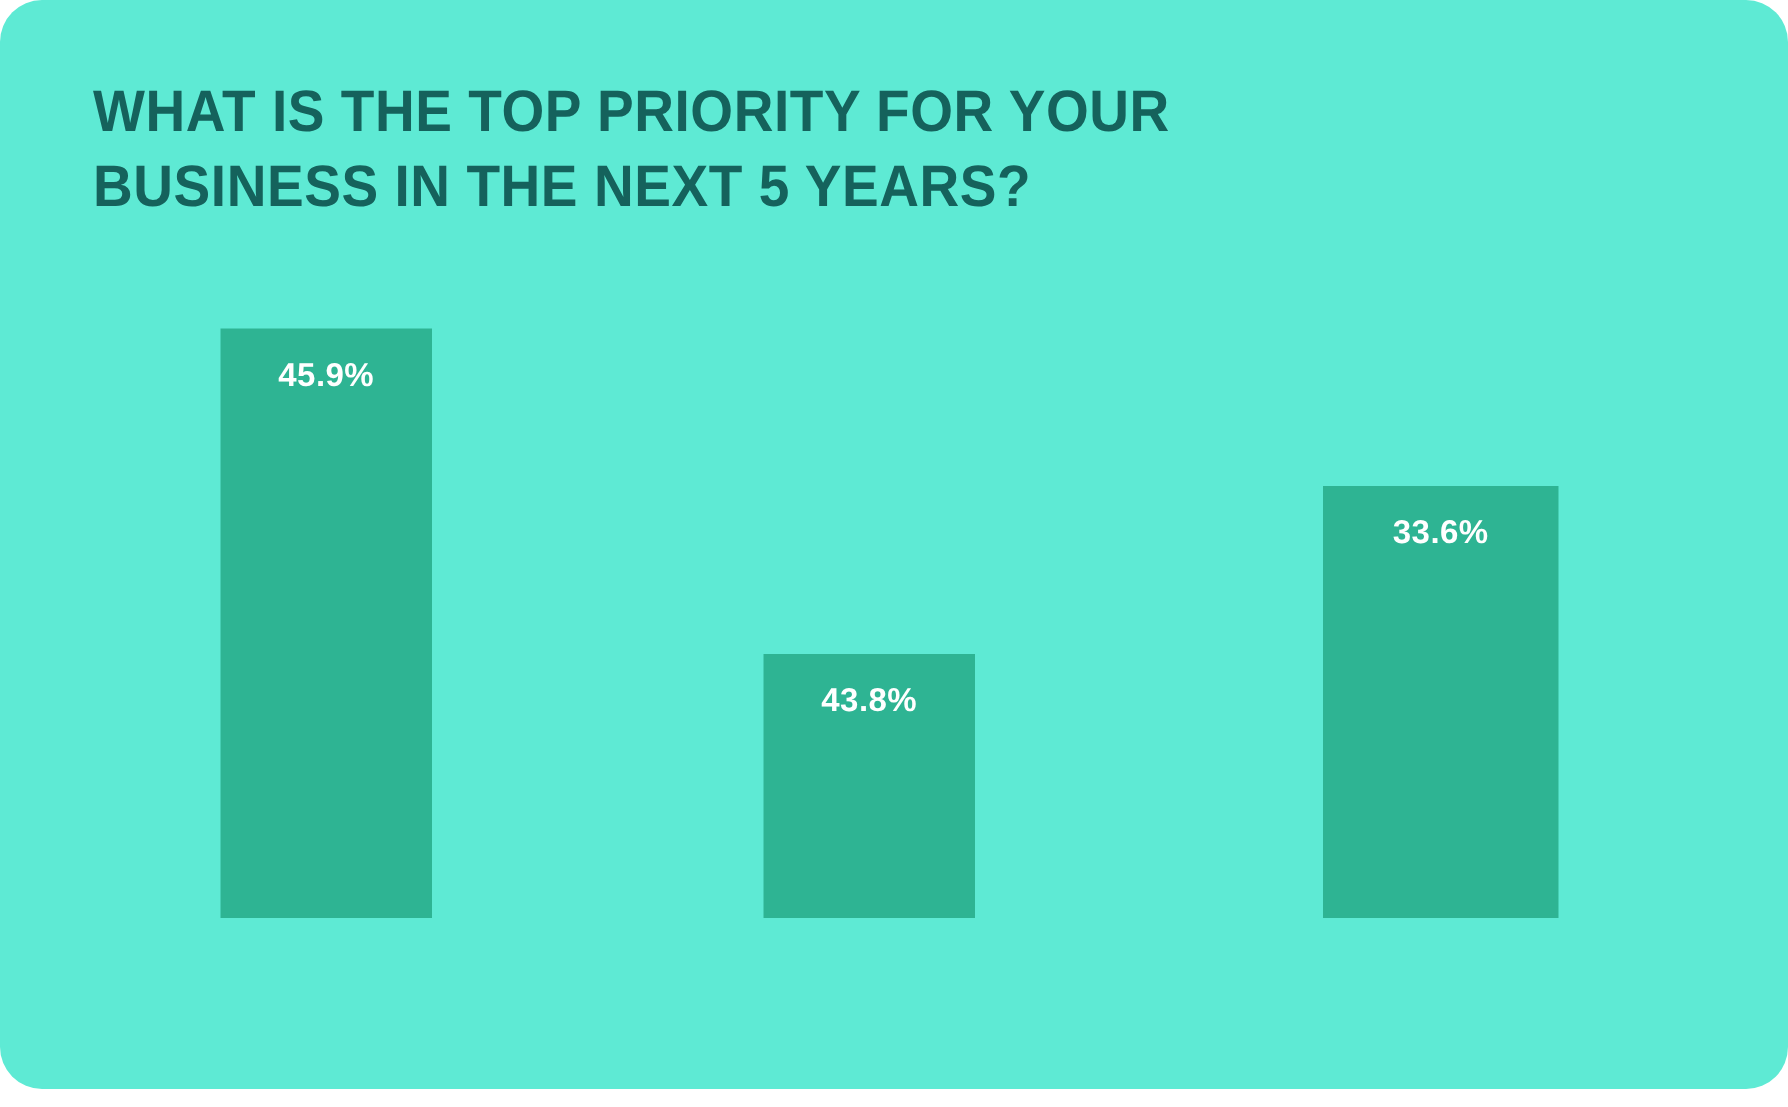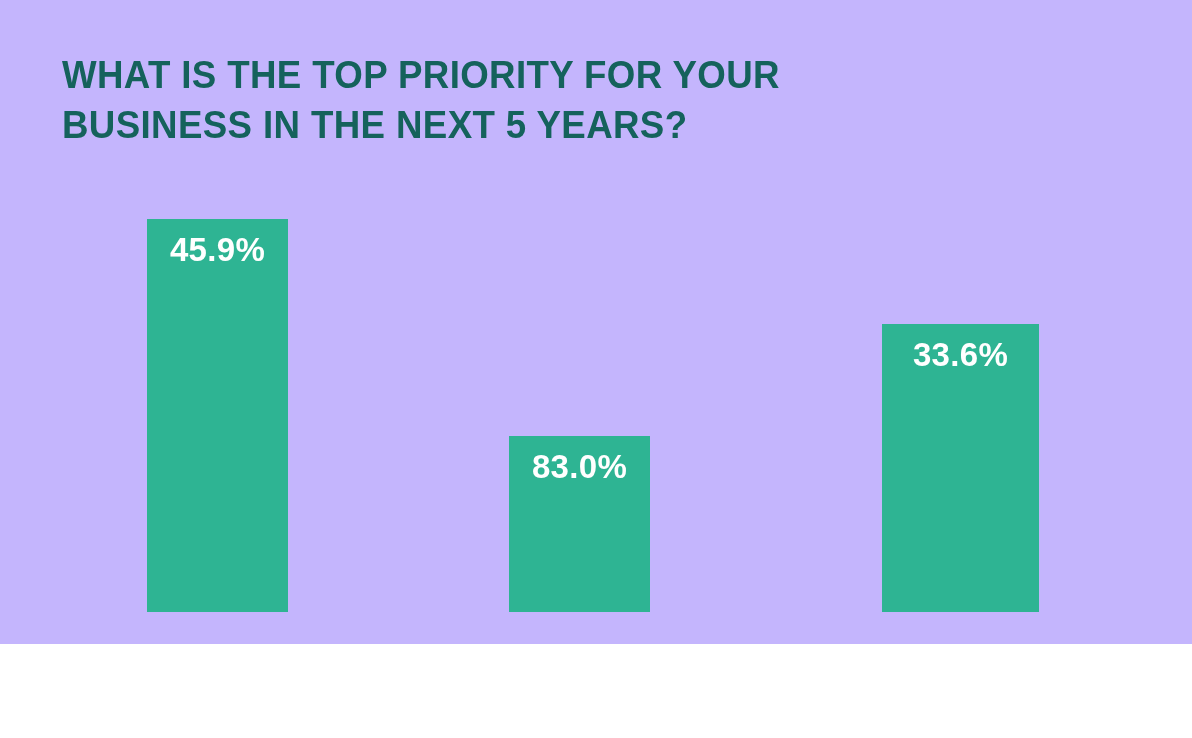--- a/index.html
+++ b/index.html
@@ -7,23 +7,24 @@
     margin: 0;
     padding: 0;
     background: #ffffff;
   }
   body {
     font-family: "Liberation Sans", sans-serif;
   }
   #canvas {
     position: relative;
     width: 1192px;
-    height: 644px;
-    background: #c4b5fd;
+    height: 726px;
+    background: #5eead4;
     overflow: hidden;
+    border-radius: 28px;
   }
 
   
   .chart-title {
     position: absolute;
     left: 62px;
     top: 50px;
     width: 900px;
     margin: 0;
     font-family: "Liberation Sans", sans-serif;
@@ -60,21 +61,21 @@
 
   .bar-value {
     position: absolute;
     top: 14px;
     left: 0;
     width: 100%;
     text-align: center;
     color: #ffffff;
     font-family: "Liberation Sans", sans-serif;
     font-weight: bold;
-    font-size: 33px;
+    font-size: 22px;
     line-height: 34px;
     letter-spacing: 0.3px;
   }
 </style>
 </head>
 <body>
 
 <div id="canvas">
 
   <h1 class="chart-title">WHAT IS THE TOP PRIORITY FOR YOUR
@@ -84,21 +85,21 @@
 
     <div class="bar-group">
       <div class="bar" id="bar-0" style="left:147px; width:141px; height:393px;">
         <span class="bar-value">45.9%</span>
       </div>
 
     </div>
 
     <div class="bar-group">
       <div class="bar" id="bar-1" style="left: 509px; width: 141px; height: 175.523px;">
-        <span class="bar-value">83.0%</span>
+        <span class="bar-value">43.8%</span>
       </div>
 
     </div>
 
     <div class="bar-group">
       <div class="bar" id="bar-2" style="left: 882px; width: 141px; height: 287.686px; padding-left: 16px;">
         <span class="bar-value">33.6%</span>
       </div>
 
     </div>

